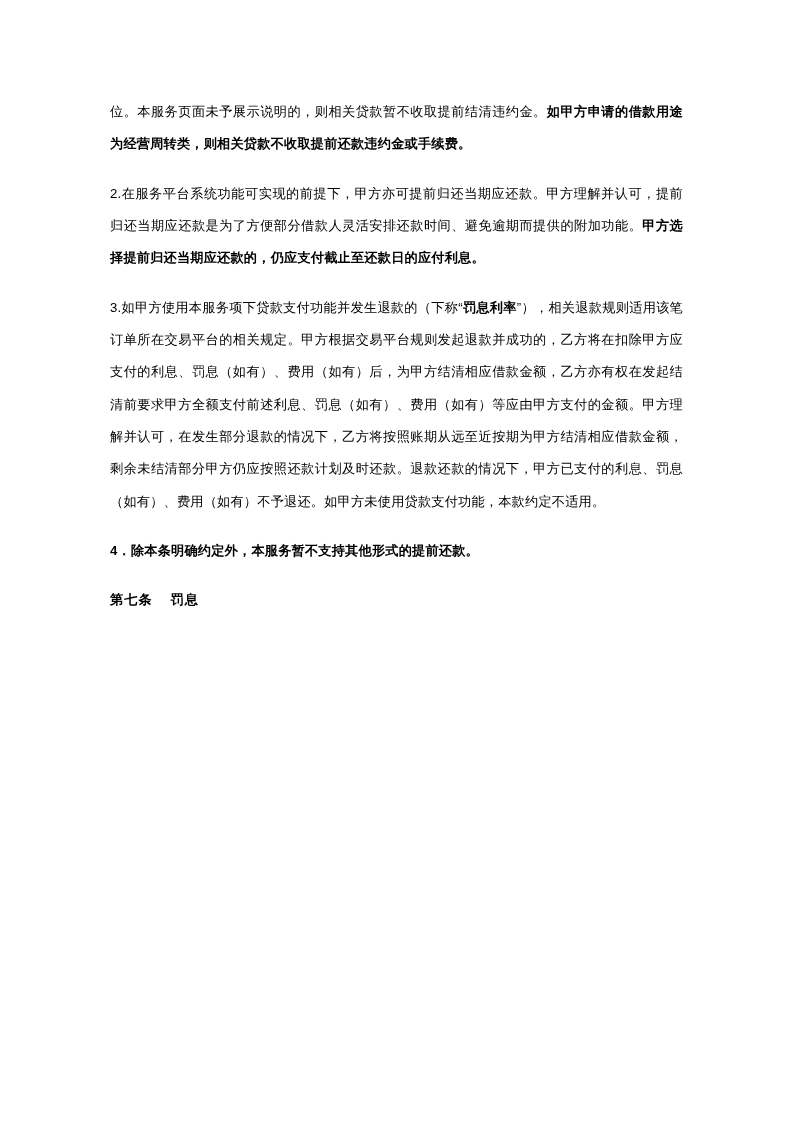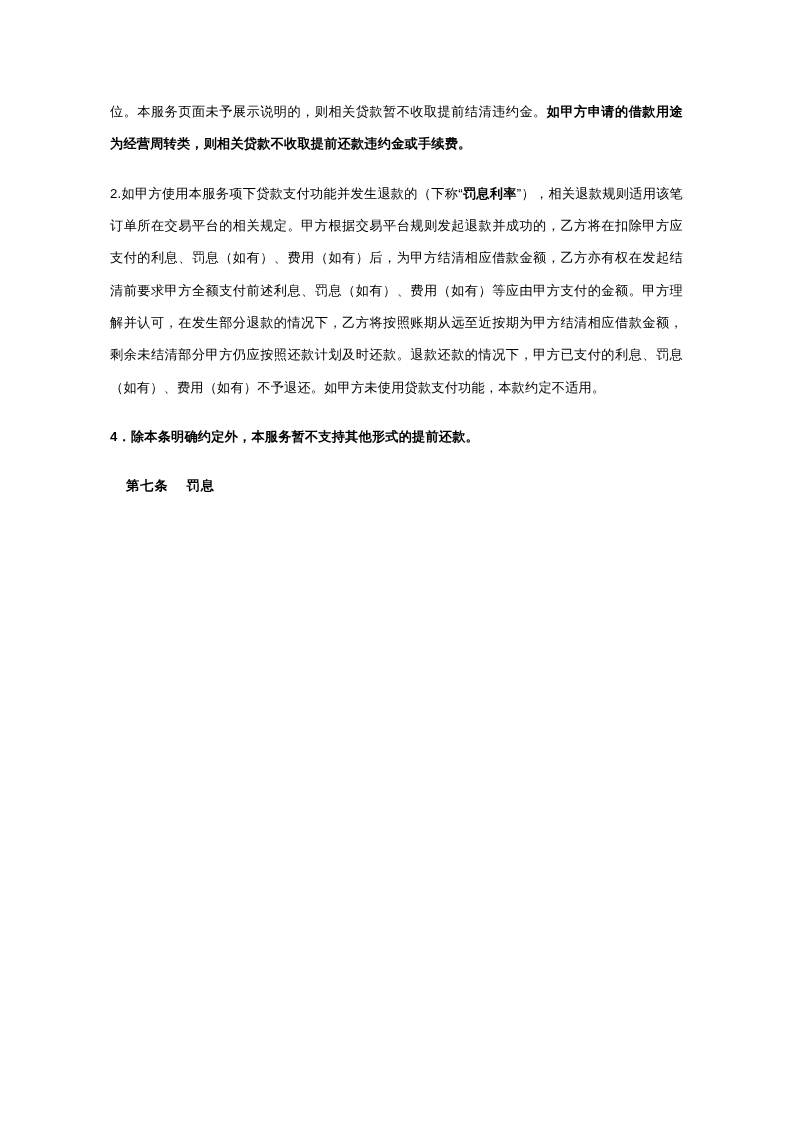--- a/index.html
+++ b/index.html
@@ -33,36 +33,37 @@
     letter-spacing: 0.2px;
     color: #000000;
   }
   .bold {
     font-weight: bold;
   }
   .heading {
     font-weight: bold;
     font-size: 13.2px;
     line-height: 2.45;
-    margin: 0 0 17px 16px;
+    margin: 0 0 17px 0;
     letter-spacing: 1px;
   }
   .heading .gap {
     display: inline-block;
     width: 18px;
   }
 </style>
 </head>
 <body>
 
 <div class="page">
   <div class="doc-body">
     <div id="para-list">
         <p class="para"><span>位。本服务页面未予展示说明的，则相关贷款暂不收取提前结清违约金。</span><span class="bold">如甲方申请的借款用途为经营周转类，则相关贷款不收取提前还款违约金或手续费。</span></p>
-        <p class="para"><span>2.如甲方使用本服务项下贷款支付功能并发生退款的（下称“</span><span class="bold">罚息利率</span><span>”），相关退款规则适用该笔订单所在交易平台的相关规定。甲方根据交易平台规则发起退款并成功的，乙方将在扣除甲方应支付的利息、罚息（如有）、费用（如有）后，为甲方结清相应借款金额，乙方亦有权在发起结清前要求甲方全额支付前述利息、罚息（如有）、费用（如有）等应由甲方支付的金额。甲方理解并认可，在发生部分退款的情况下，乙方将按照账期从远至近按期为甲方结清相应借款金额，剩余未结清部分甲方仍应按照还款计划及时还款。退款还款的情况下，甲方已支付的利息、罚息（如有）、费用（如有）不予退还。如甲方未使用贷款支付功能，本款约定不适用。</span></p>
+        <p class="para"><span>2.在服务平台系统功能可实现的前提下，甲方亦可提前归还当期应还款。甲方理解并认可，提前归还当期应还款是为了方便部分借款人灵活安排还款时间、避免逾期而提供的附加功能。</span><span class="bold">甲方选择提前归还当期应还款的，仍应支付截止至还款日的应付利息。</span></p>
+        <p class="para"><span>3.如甲方使用本服务项下贷款支付功能并发生退款的（下称“</span><span class="bold">罚息利率</span><span>”），相关退款规则适用该笔订单所在交易平台的相关规定。甲方根据交易平台规则发起退款并成功的，乙方将在扣除甲方应支付的利息、罚息（如有）、费用（如有）后，为甲方结清相应借款金额，乙方亦有权在发起结清前要求甲方全额支付前述利息、罚息（如有）、费用（如有）等应由甲方支付的金额。甲方理解并认可，在发生部分退款的情况下，乙方将按照账期从远至近按期为甲方结清相应借款金额，剩余未结清部分甲方仍应按照还款计划及时还款。退款还款的情况下，甲方已支付的利息、罚息（如有）、费用（如有）不予退还。如甲方未使用贷款支付功能，本款约定不适用。</span></p>
         <p class="para"><span class="bold">4．除本条明确约定外，本服务暂不支持其他形式的提前还款。</span></p>
       </div>
     <div class="heading">
       <span>第七条</span><span class="gap"></span><span>罚息</span>
     </div>
     <div id="section-para-list">
       </div>
   </div>
 </div>
 

